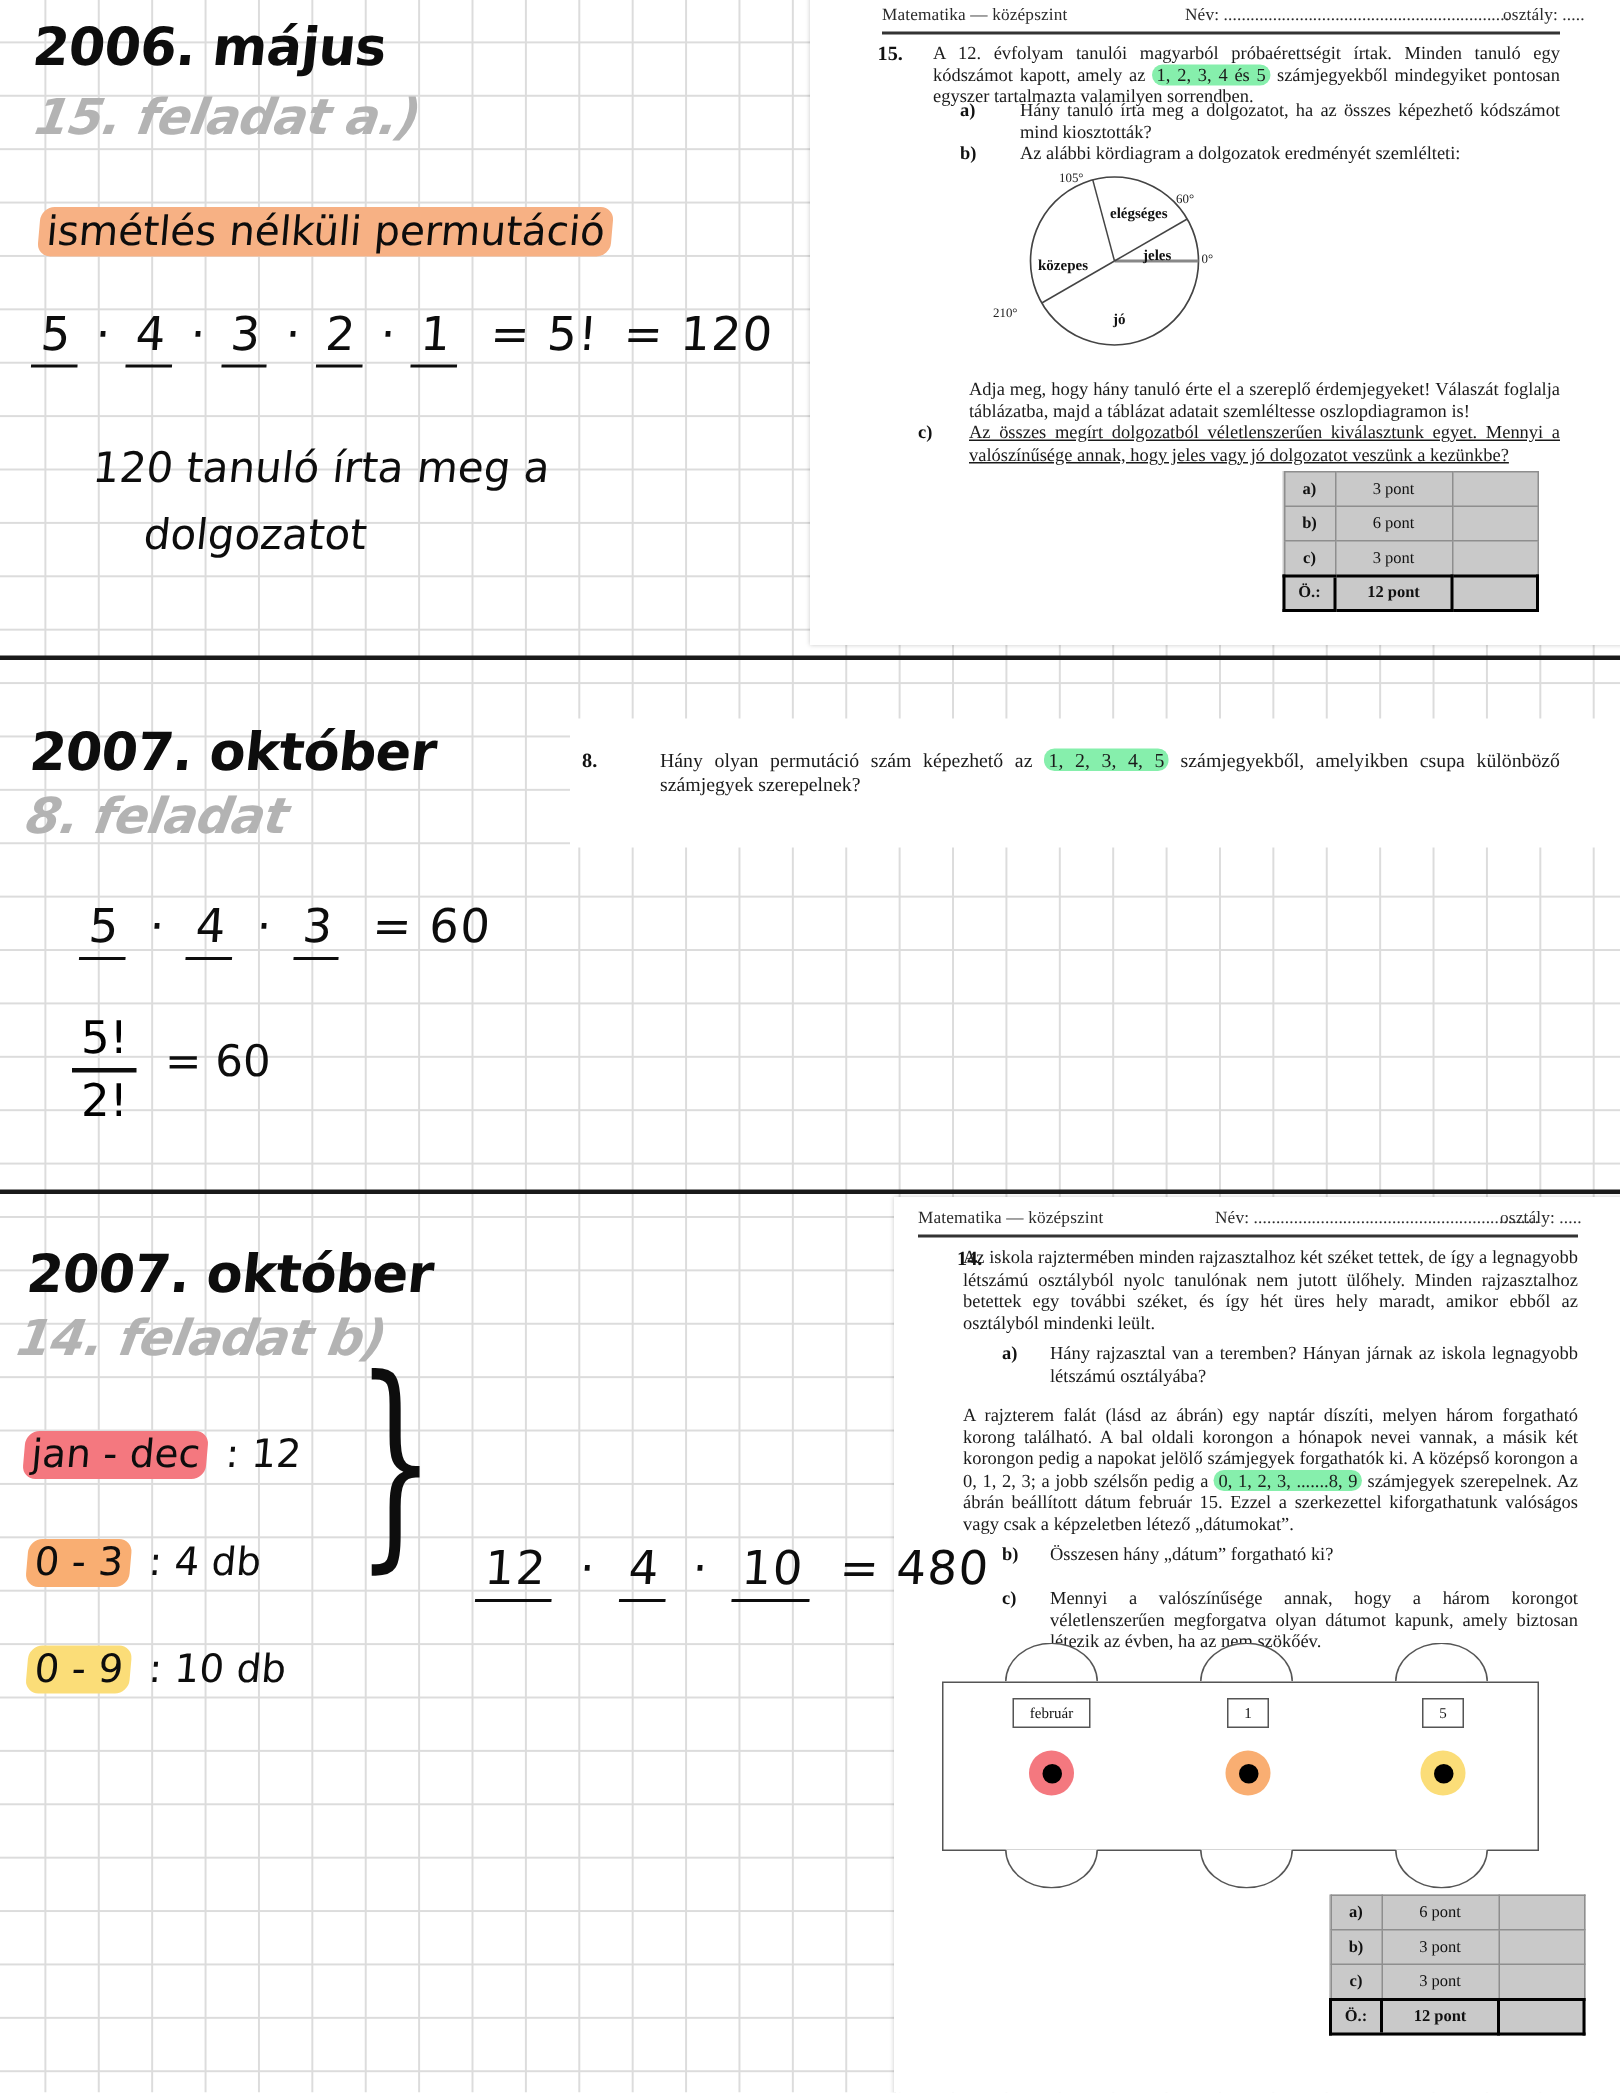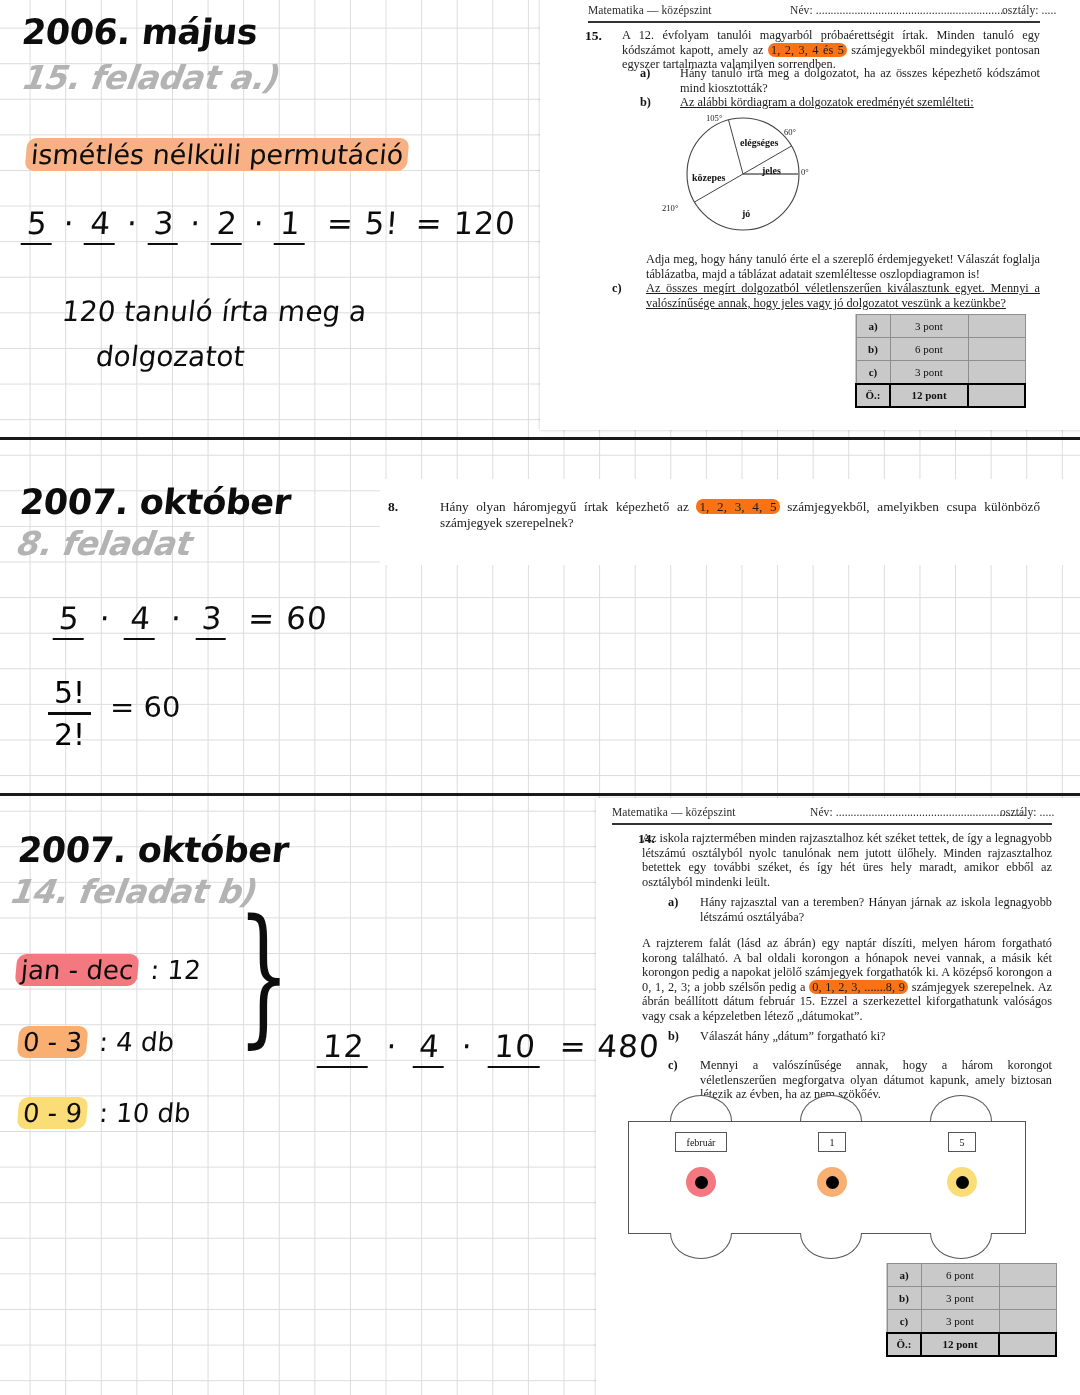--- a/index.html
+++ b/index.html
@@ -83,21 +83,21 @@
     text-align: justify;
     text-justify: inter-word;
   }
   .sub-label {
     position: absolute;
     font-weight: bold;
     font-size: 12.3px;
     color: #111;
   }
   .hl-gray {
-    background: #f97316;
+    background: #86efac;
     border-radius: 7px;
     padding: 0 3px;
   }
 
   
   .pie-wrap { position: absolute; }
   .pie-lbl {
     position: absolute;
     font-size: 10px;
     font-weight: bold;
@@ -290,21 +290,21 @@
 <div class="printed-header" style="left:1002px; top:4px;">osztály: .....</div>
 <div class="hdr-rule" style="left:588px; top:21px; width:452px;"></div>
 
 <div class="prob-num" style="left:585px; top:28px;">15.</div>
 <div class="prob-body" style="left:622px; top:28px; width:418px;">
   <span>A 12. évfolyam tanulói magyarból próbaérettségit írtak. Minden tanuló egy kódszámot kapott, amely az </span><span class="hl-gray">1, 2, 3, 4 és 5</span><span> számjegyekből mindegyiket pontosan egyszer tartalmazta valamilyen sorrendben.</span>
 </div>
 <div class="sub-label" style="left:640px; top:66px;">a)</div>
 <div class="prob-body" style="left:680px; top:66px; width:360px;">Hány tanuló írta meg a dolgozatot, ha az összes képezhető kódszámot mind kiosztották?</div>
 <div class="sub-label" style="left:640px; top:95px;">b)</div>
-<div class="prob-body" style="left:680px; top:95px; width:360px;text-decoration:underline;">Az alábbi kördiagram a dolgozatok eredményét szemlélteti:</div>
+<div class="prob-body" style="left:680px; top:95px; width:360px;">Az alábbi kördiagram a dolgozatok eredményét szemlélteti:</div>
 
 <div class="pie-wrap" style="left:684px; top:115px; width:118px; height:118px;">
   <svg width="118" height="118" viewBox="0 0 118 118">
     <circle cx="59" cy="59" r="56" fill="none" stroke="#444" stroke-width="1.1"></circle>
     <line x1="59" y1="59" x2="115" y2="59" stroke="#888" stroke-width="2"></line>
     <line x1="59" y1="59" x2="107.5" y2="31" stroke="#444" stroke-width="1"></line>
     <line x1="59" y1="59" x2="44.5" y2="4.9" stroke="#444" stroke-width="1"></line>
     <line x1="59" y1="59" x2="10.5" y2="87" stroke="#444" stroke-width="1"></line>
   </svg>
   <div class="pie-lbl" style="left:56px; top:22px;">elégséges</div>
@@ -360,21 +360,21 @@
 
 <div class="frac" style="left:48px; top:675px;">
   <span class="num">5!</span>
   <span class="bar"></span>
   <span class="den">2!</span>
 </div>
 <div class="hw" style="left:110px; top:690px; font-size:29px;">= 60</div>
 
 <div class="prob-num" style="left:388px; top:499px;">8.</div>
 <div class="prob-body" style="left:440px; top:499px; width:600px; font-size:13.2px; line-height:16px;">
-  <span>Hány olyan háromjegyű írtak képezhető az </span><span class="hl-gray">1, 2, 3, 4, 5</span><span> számjegyekből, amelyikben csupa különböző számjegyek szerepelnek?</span>
+  <span>Hány olyan permutáció szám képezhető az </span><span class="hl-gray">1, 2, 3, 4, 5</span><span> számjegyekből, amelyikben csupa különböző számjegyek szerepelnek?</span>
 </div>
 
 <div class="hw hw-title" style="left:18px; top:830px;">2007. október</div>
 <div class="hw hw-sub" style="left:12px; top:872px;">14. feladat  b)</div>
 
 <div class="hw hw-note" style="left:16px; top:955px; font-size:26px;">
   <span class="mark-red">jan - dec</span>
   <span style="margin-left:4px">: 12</span>
 </div>
 <div class="hw hw-note" style="left:18px; top:1027px; font-size:26px;">
@@ -404,21 +404,21 @@
 
 <div class="prob-num" style="left:610px; top:831px;margin-left:28px;">14.</div>
 <div class="prob-body" style="left:642px; top:831px; width:410px;">Az iskola rajztermében minden rajzasztalhoz két széket tettek, de így a legnagyobb létszámú osztályból nyolc tanulónak nem jutott ülőhely. Minden rajzasztalhoz betettek egy további széket, és így hét üres hely maradt, amikor ebből az osztályból mindenki leült.</div>
 <div class="sub-label" style="left:668px; top:895px;">a)</div>
 <div class="prob-body" style="left:700px; top:895px; width:352px;">Hány rajzasztal van a teremben? Hányan járnak az iskola legnagyobb létszámú osztályába?</div>
 
 <div class="prob-body" style="left:642px; top:936px; width:410px;">
   <span>A rajzterem falát (lásd az ábrán) egy naptár díszíti, melyen három forgatható korong található. A bal oldali korongon a hónapok nevei vannak, a másik két korongon pedig a napokat jelölő számjegyek forgathatók ki. A középső korongon a  0, 1, 2, 3; a jobb szélsőn pedig a </span><span class="hl-gray">0, 1, 2, 3, .......8, 9</span><span> számjegyek szerepelnek. Az ábrán beállított dátum február 15. Ezzel a szerkezettel kiforgathatunk valóságos vagy csak a képzeletben létező „dátumokat”.</span>
 </div>
 <div class="sub-label" style="left:668px; top:1029px;">b)</div>
-<div class="prob-body" style="left:700px; top:1029px; width:352px;">Válaszát hány „dátum” forgatható ki?</div>
+<div class="prob-body" style="left:700px; top:1029px; width:352px;">Összesen hány „dátum” forgatható ki?</div>
 <div class="sub-label" style="left:668px; top:1058px;">c)</div>
 <div class="prob-body" style="left:700px; top:1058px; width:352px;">Mennyi a valószínűsége annak, hogy a három korongot véletlenszerűen megforgatva olyan dátumot kapunk, amely biztosan létezik az évben, ha az nem szökőév.</div>
 
 <div class="cal-fig" style="left:628px; top:1113px; width:400px; height:132px;">
   <div class="cal-knob" style="left:42px;  top:-18px;"></div>
   <div class="cal-knob" style="left:172px; top:-18px;"></div>
   <div class="cal-knob" style="left:302px; top:-18px;"></div>
   <div class="cal-box"></div>
   <div class="cal-knob bot" style="left:42px;  top:120px;"></div>
   <div class="cal-knob bot" style="left:172px; top:120px;"></div>

